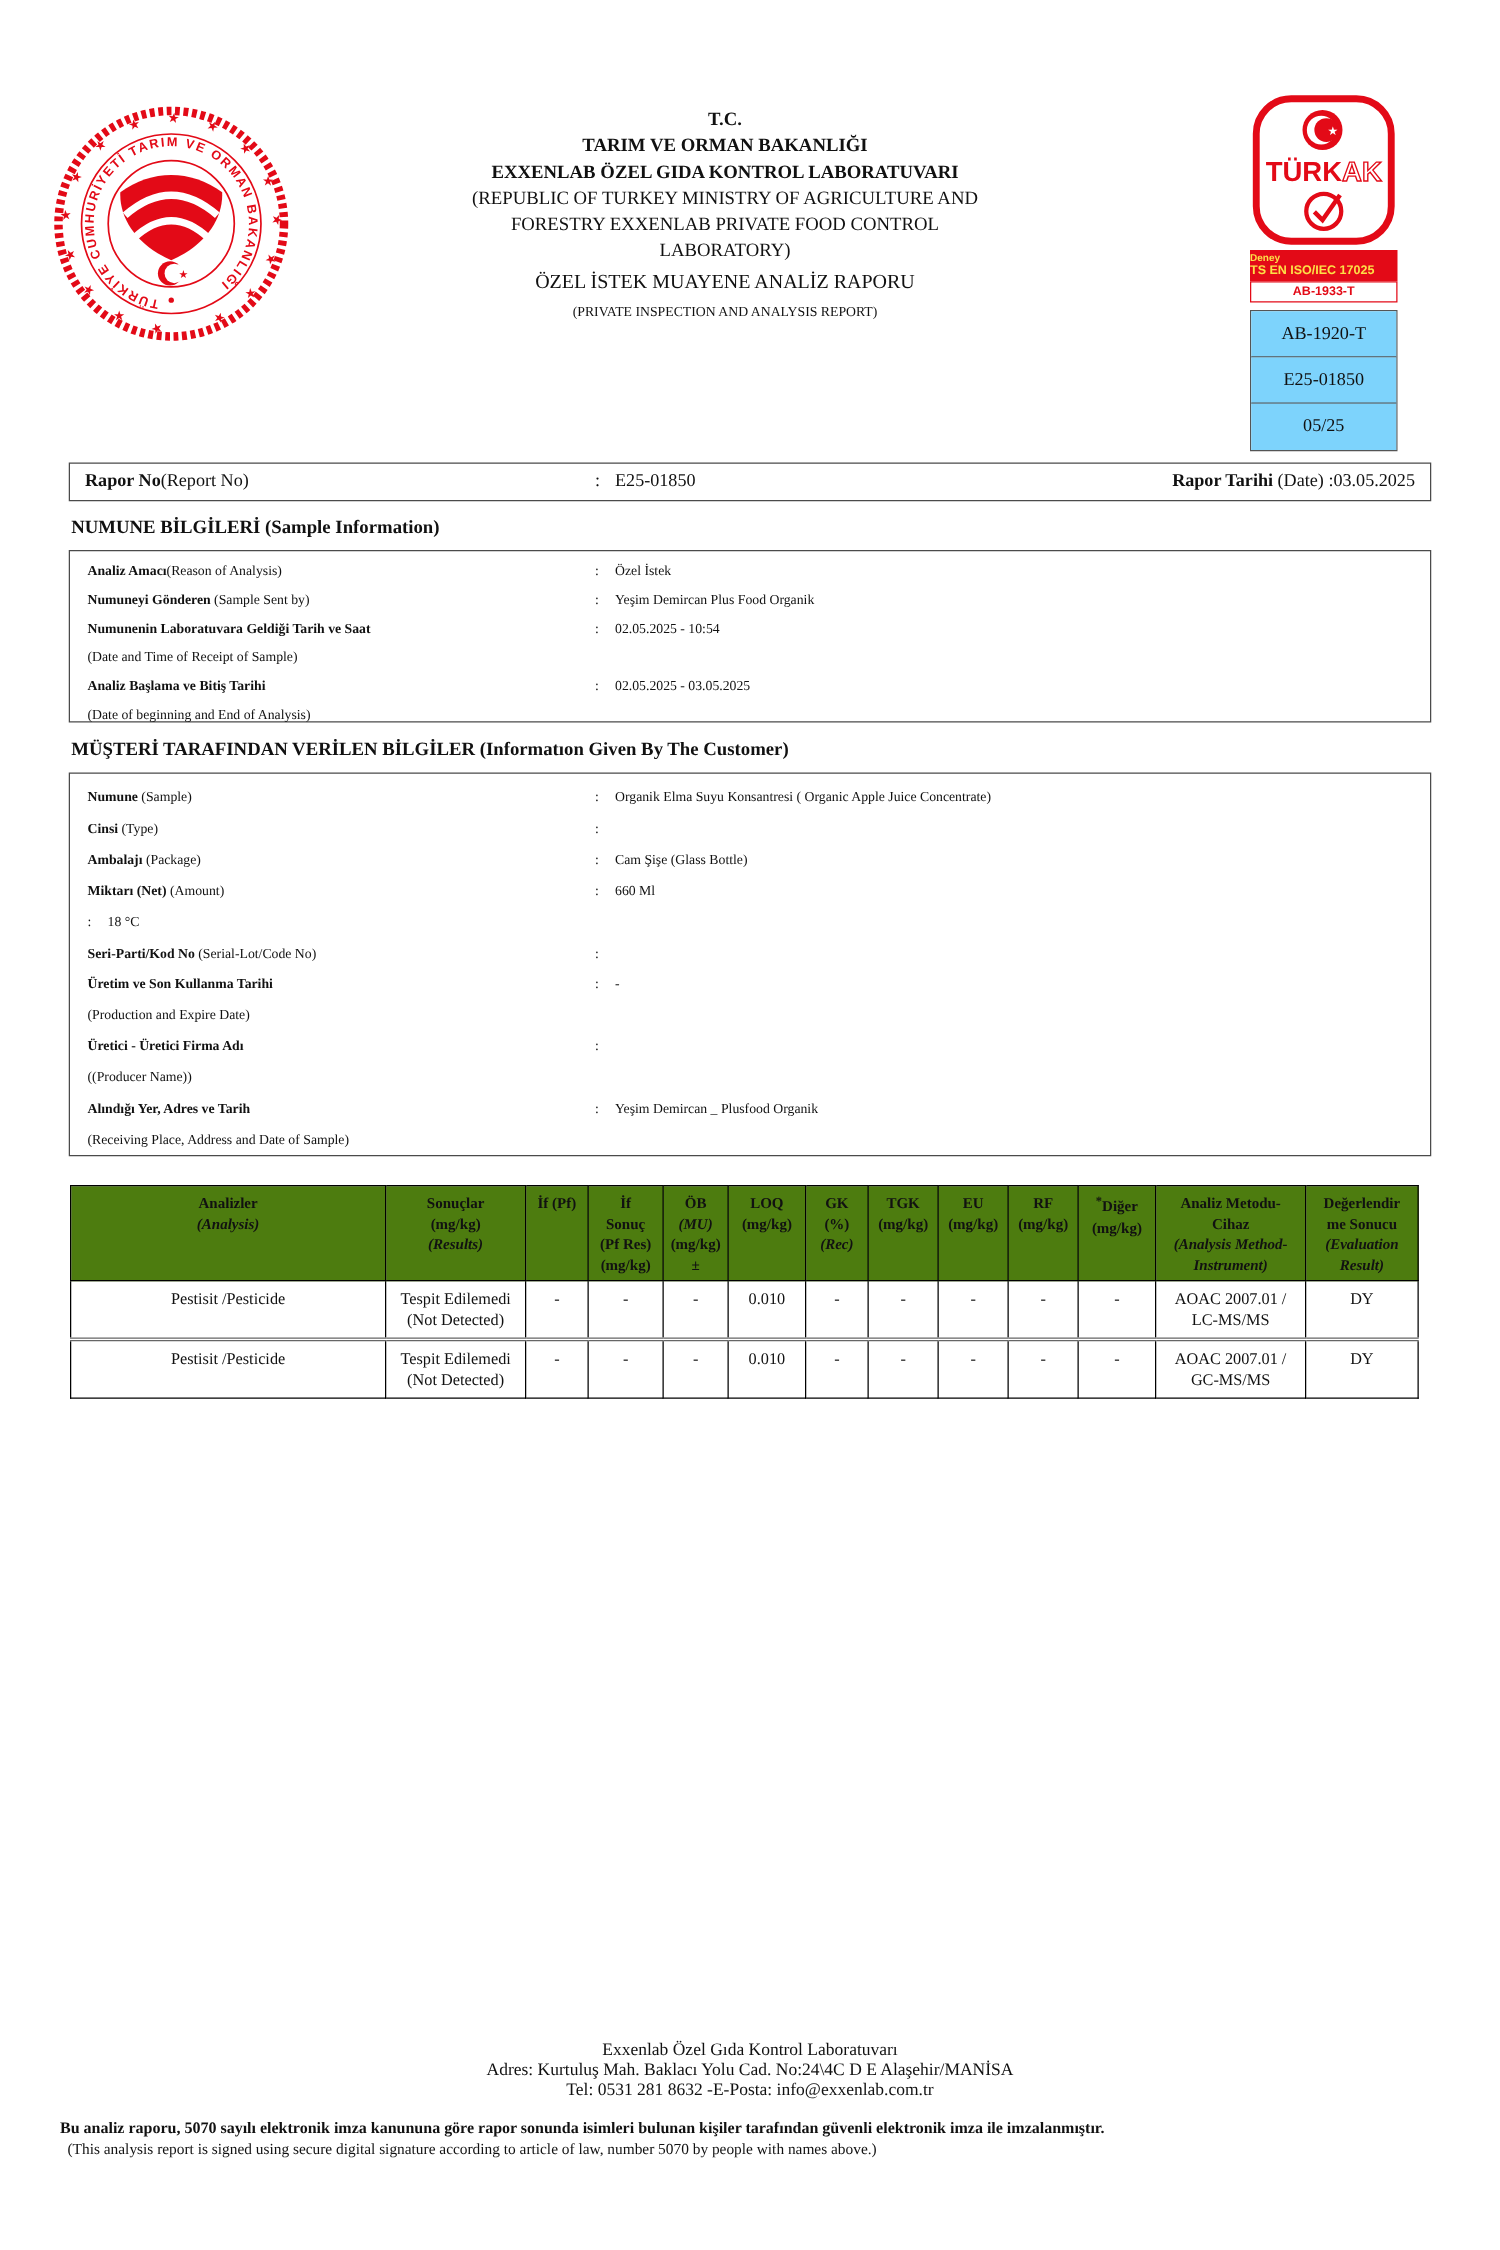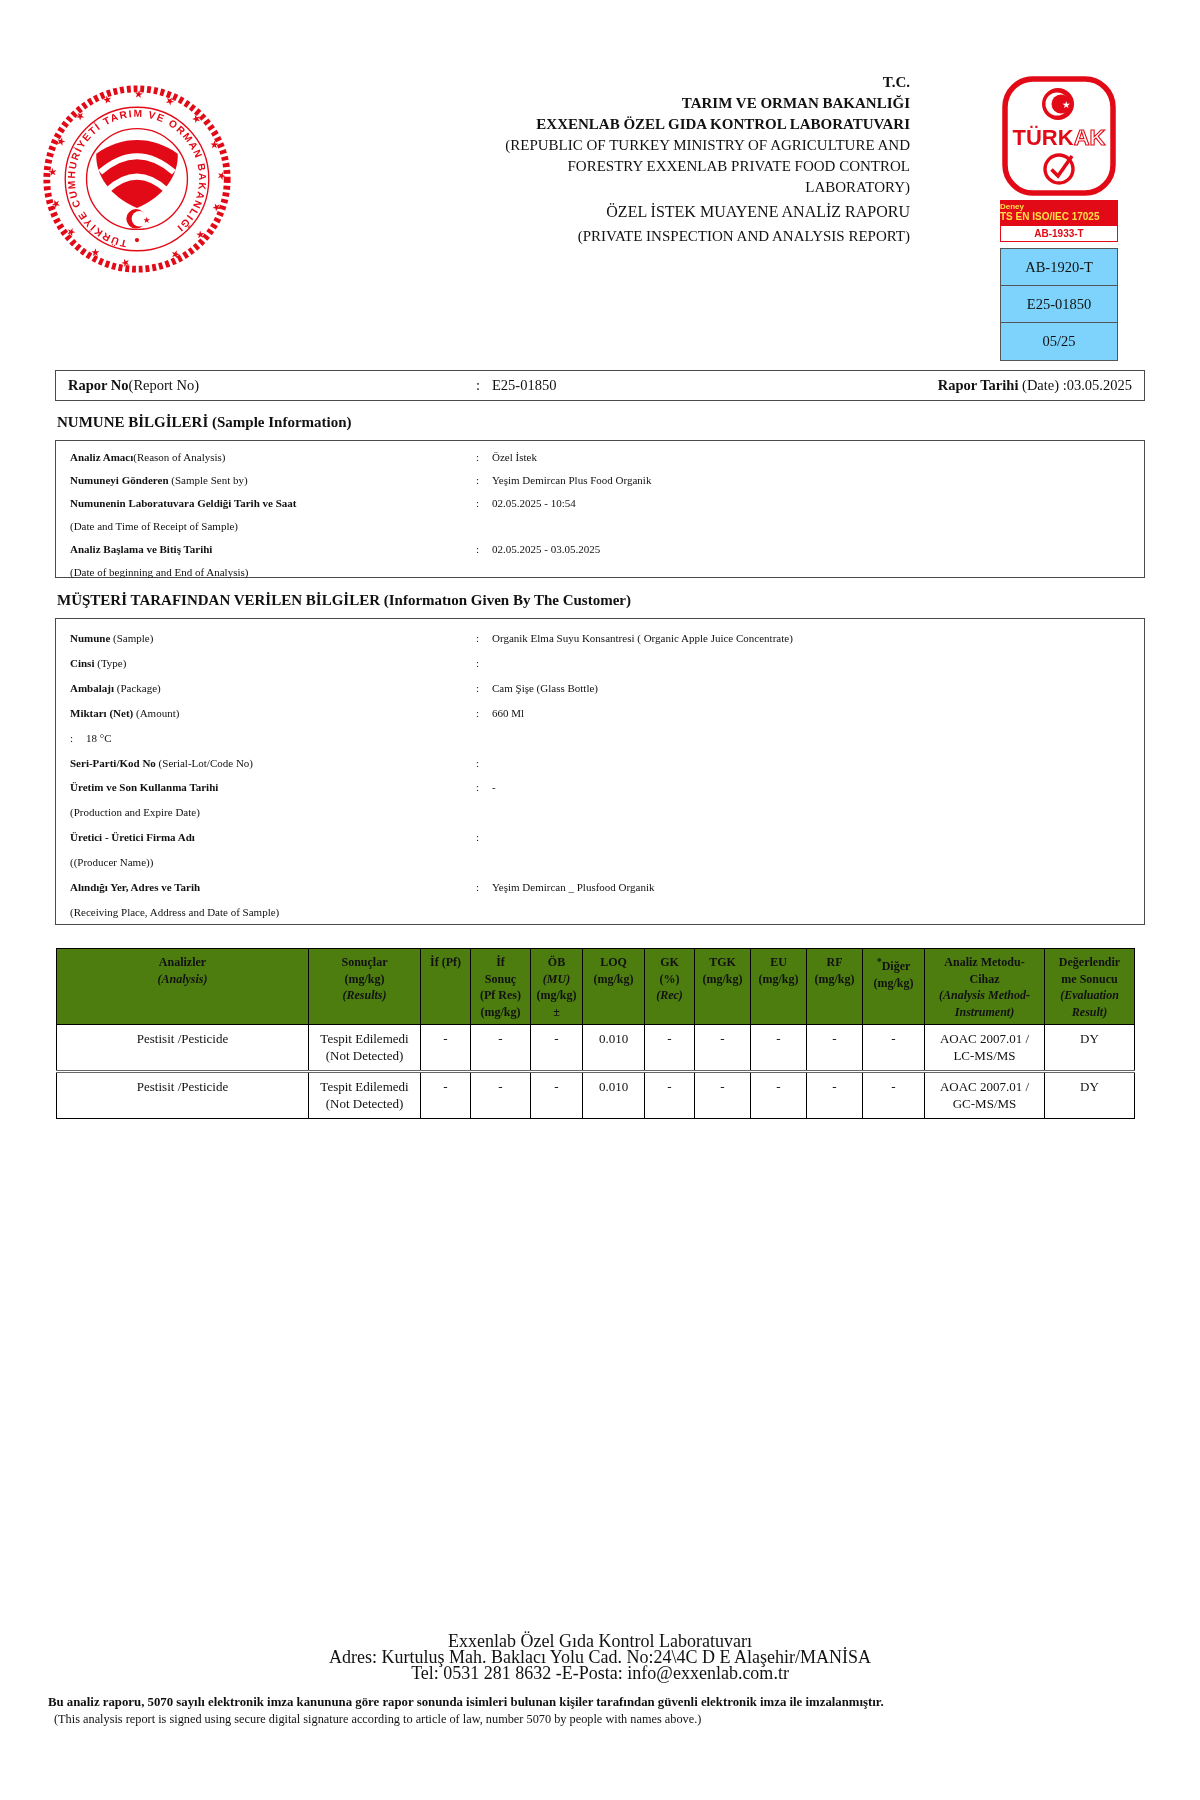--- a/index.html
+++ b/index.html
@@ -4,25 +4,25 @@
 <style>
   * { margin:0; padding:0; box-sizing:border-box; }
   html,body { background:#ffffff; }
   .page {
     position:relative; width:1200px; height:1800px; margin:0 auto;
     background:#ffffff; font-family:"Liberation Serif", serif; color:#111;
     overflow:hidden;
   }
   
   .seal { position:absolute; left:40px; top:82px; width:194px; height:194px; }
-  .letterhead { position:absolute; left:250px; top:72px; width:660px; text-align:right; }
+  .letterhead { position:absolute; left:250px; top:86px; width:660px; text-align:center; }
   .lh-line { font-size:15px; line-height:21px; }
   .lh-bold { font-weight:bold; }
   .lh-title { font-size:16px; line-height:26px; font-weight:normal; margin-top:1px; }
-  .lh-sub { font-size:15px; line-height:22px; }
+  .lh-sub { font-size:11px; line-height:22px; }
 
   
   .turkak-col { position:absolute; left:1000px; top:76px; width:118px; }
   .turkak-badge { width:118px; height:122px; display:block; }
   .turkak-bar { margin-top:2px; background:#e30a17; color:#fde047; text-align:left;
     font-family:"Liberation Sans", sans-serif; padding:2px 0 3px; }
   .turkak-bar .b1 { font-size:8px; font-weight:bold; line-height:9px; }
   .turkak-bar .b2 { font-size:10px; font-weight:bold; line-height:11px; }
   .turkak-scope { border:1.5px solid #e30a17; color:#e30a17; text-align:center;
     font-family:"Liberation Sans", sans-serif; font-size:10px; font-weight:bold;
@@ -61,21 +61,21 @@
   th { background:#4d7c0f; vertical-align:top; padding:5px 0 4px;
     font-size:12px; font-weight:bold; text-align:center; }
   .hl { display:block; line-height:16.5px; }
   .hli { display:block; line-height:16.5px; font-style:italic; }
   td { vertical-align:top; text-align:center; font-size:13px;
     line-height:17px; padding:5px 1px 6px; white-space:pre-line; }
   tr.row2 td { border-top:3px double #666; }
 
   
   .lab-footer { position:absolute; left:0; top:1633px; width:100%;
-    text-align:center; font-size:18px; line-height:16px; }
+    text-align:center; font-size:14px; line-height:16px; }
   .legal { position:absolute; left:48px; top:1694px; width:1112px; }
   .legal-tr { font-size:12.8px; font-weight:bold; line-height:17px; }
   .legal-en { font-size:12.3px; line-height:16px; padding-left:6px; }
   .legal-last { display:flex; justify-content:space-between; font-size:12.3px;
     line-height:17px; }
   .page-no { font-weight:bold; }
 </style>
 </head>
 <body>
 

